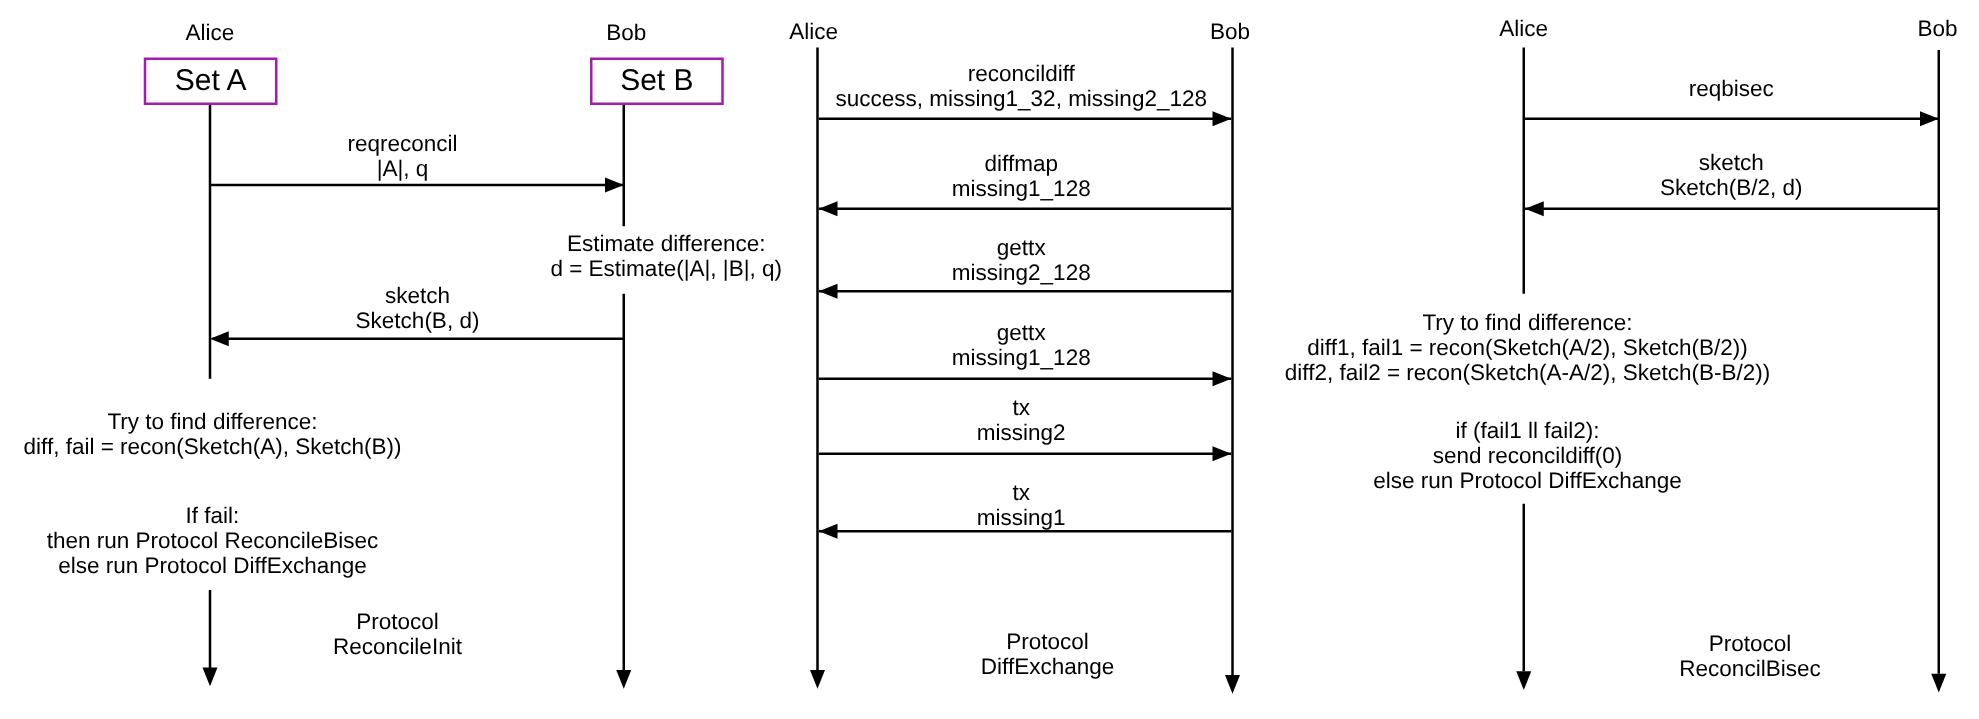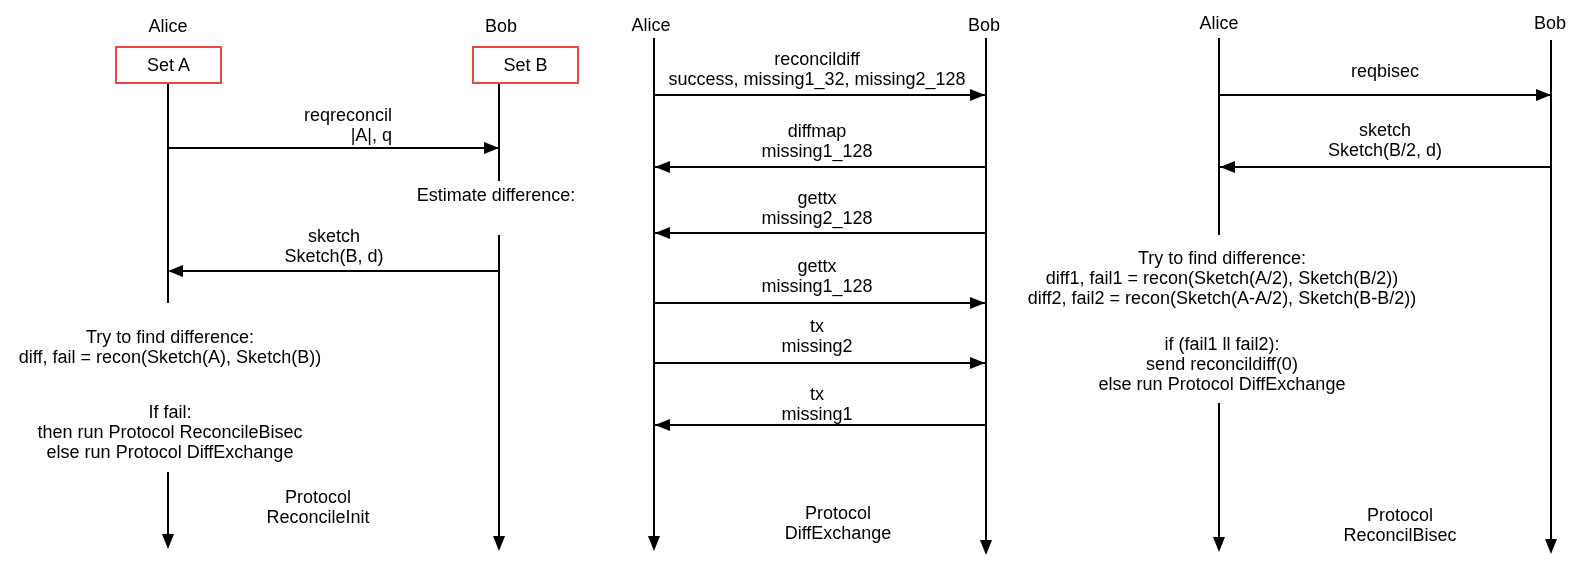--- a/index.html
+++ b/index.html
@@ -17,23 +17,23 @@
   .hl { position:absolute; height:2px; background:#000; }
   .ah-r { position:absolute; width:0; height:0;
           border-top:6px solid transparent; border-bottom:6px solid transparent;
           border-left:15px solid #000; }
   .ah-l { position:absolute; width:0; height:0;
           border-top:6px solid transparent; border-bottom:6px solid transparent;
           border-right:15px solid #000; }
   .ah-d { position:absolute; width:0; height:0;
           border-left:6px solid transparent; border-right:6px solid transparent;
           border-top:15px solid #000; }
-  .abox { position:absolute; border:2px solid #ef4444; background:#fff;
+  .abox { position:absolute; border:2px solid #a21caf; background:#fff;
           display:flex; align-items:center; justify-content:center;
-          font-size:18px; }
+          font-size:24px; }
 </style>
 </head>
 <body>
 
 <div class="canvas">
 
   <div>
     <div class="label" style="left:168px; top:16px;">Alice</div>
     <div class="abox" style="left:115px; top:46px; width:103px; height:34px;">
       <span>Set A</span>
@@ -44,29 +44,30 @@
     </div>
 
     <div class="vl" style="left:167px; top:84px; height:219px;"></div>
     <div class="vl" style="left:167px; top:472px; height:63px;"></div>
     <div class="ah-d" style="left:162px; top:534px;"></div>
 
     <div class="vl" style="left:498px; top:84px; height:97px;"></div>
     <div class="vl" style="left:498px; top:235px; height:302px;"></div>
     <div class="ah-d" style="left:493px; top:536px;"></div>
 
-    <div class="label" style="left:348px; top:105px;text-align:right;">
+    <div class="label" style="left:322px; top:105px;">
       <div>reqreconcil</div>
       <div>|A|, q</div>
     </div>
     <div class="hl" style="left:168px; top:147px; width:331px;"></div>
     <div class="ah-r" style="left:484px; top:142px;"></div>
 
-    <div class="label" style="left:496px; top:185px;">
+    <div class="label" style="left:533px; top:185px;">
       <div>Estimate difference:</div>
+      <div>d = Estimate(|A|, |B|, q)</div>
     </div>
 
     <div class="label" style="left:334px; top:226px;">
       <div>sketch</div>
       <div>Sketch(B, d)</div>
     </div>
     <div class="hl" style="left:170px; top:270px; width:329px;"></div>
     <div class="ah-l" style="left:168px; top:265px;"></div>
 
     <div class="label" style="left:170px; top:327px;">

